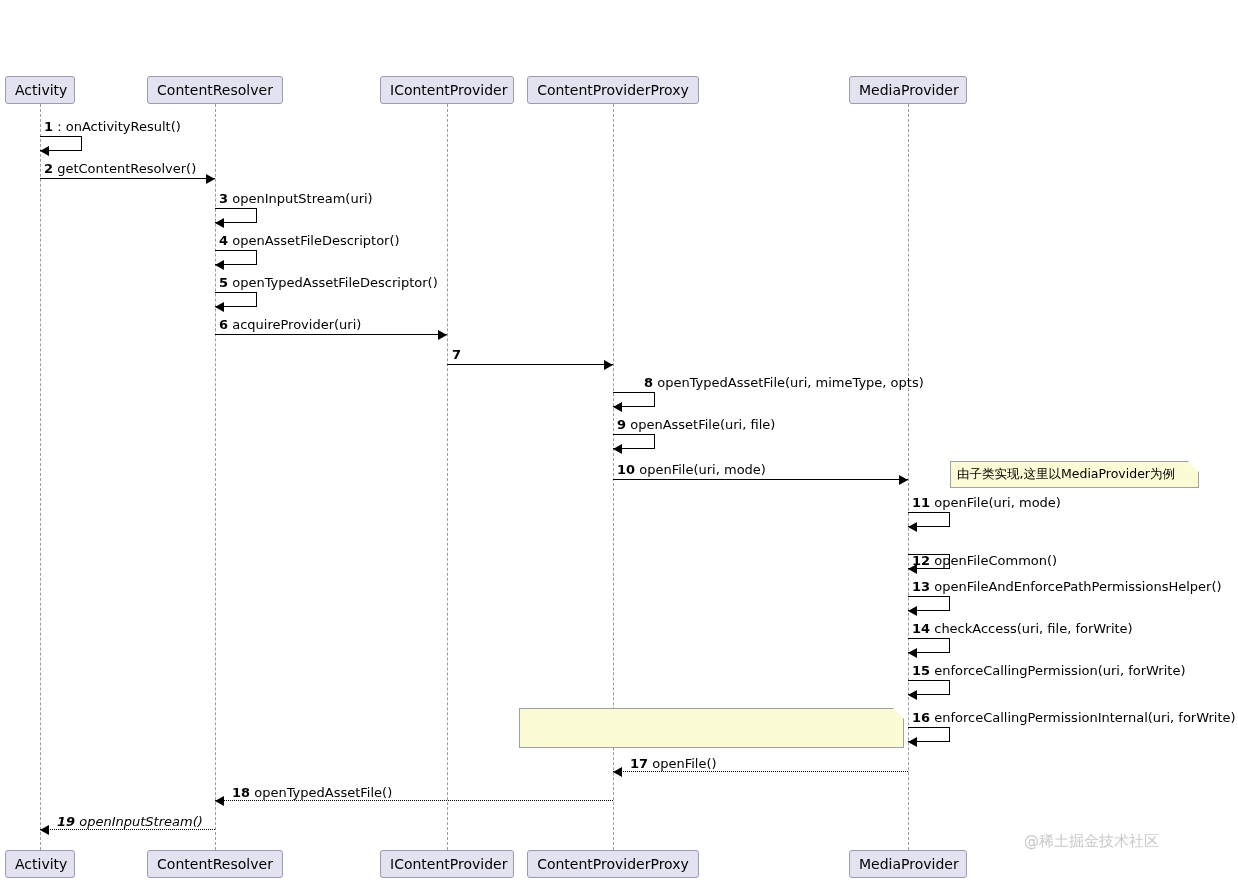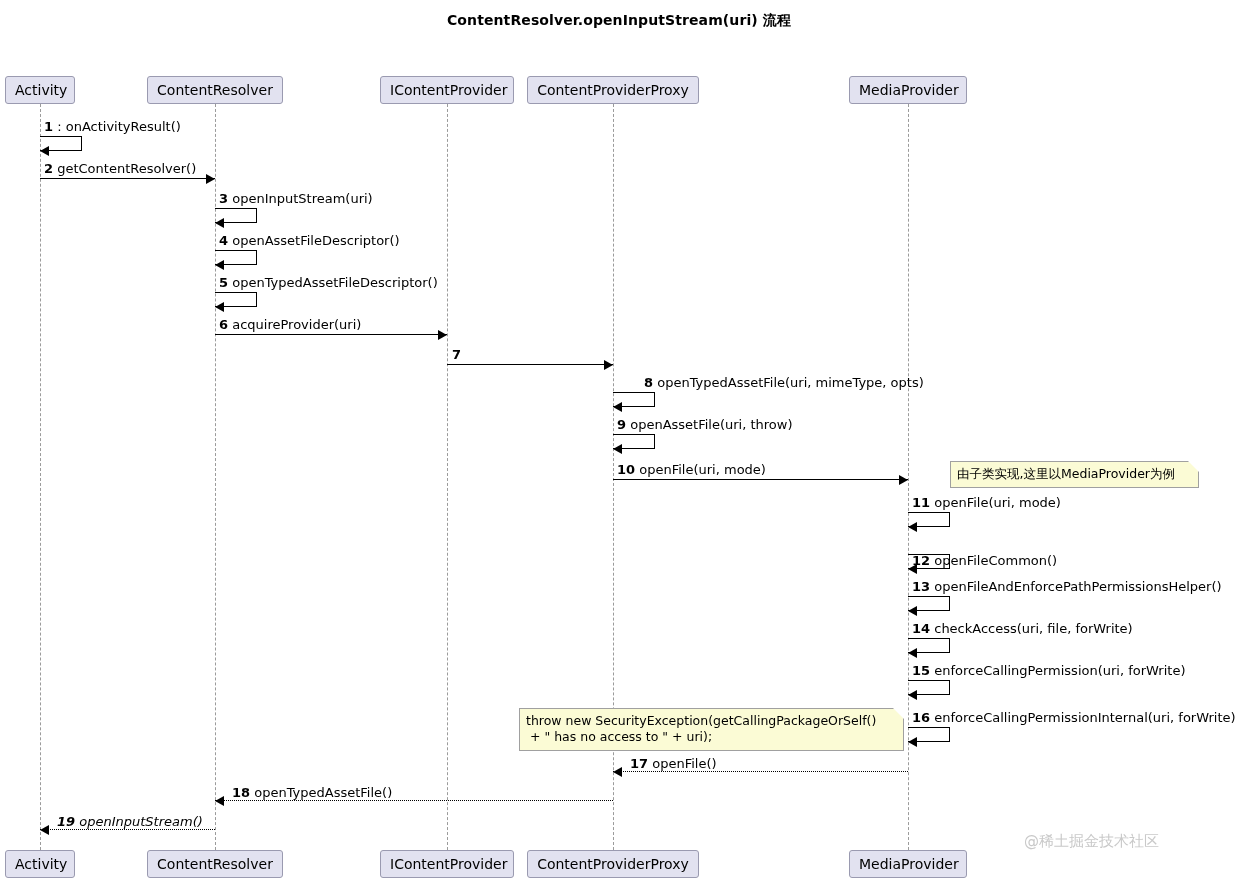--- a/index.html
+++ b/index.html
@@ -137,21 +137,20 @@
     color: #c9c9c9;
     white-space: nowrap;
     text-align: center;
   }
 </style>
 </head>
 <body>
 
 <div id="canvas">
 
-  <div class="diagram-title">ContentResolver.openInputStream(uri) 流程</div>
 
   <div id="lifelines">
       <div class="lifeline" style="left: 40px; top: 104px; height: 746px;"></div>
       <div class="lifeline" style="left: 215px; top: 104px; height: 746px;"></div>
       <div class="lifeline" style="left: 447px; top: 104px; height: 746px;"></div>
       <div class="lifeline" style="left: 613px; top: 104px; height: 746px;"></div>
       <div class="lifeline" style="left: 908px; top: 104px; height: 746px;"></div>
     </div>
   <div id="participants-top">
       <div class="participant" style="left: 5px; top: 76px; width: 70px;"><span>Activity</span></div>
@@ -178,21 +177,21 @@
       <div class="head left" style="left: 215px; top: 302px;"></div>
       <div class="msg-label" style="left: 219px; top: 317px;"><span class="num">6</span> <span>acquireProvider(uri)</span></div>
       <div class="arrow" style="left: 215px; top: 334px; width: 232px;"></div>
       <div class="head right" style="top: 330px; left: 438px;"></div>
       <div class="msg-label" style="left: 452px; top: 347px;"><span class="num">7</span></div>
       <div class="arrow" style="left: 447px; top: 364px; width: 166px;"></div>
       <div class="head right" style="top: 360px; left: 604px;"></div>
       <div class="msg-label" style="left: 644px; top: 375px;"><span class="num">8</span> <span>openTypedAssetFile(uri, mimeType, opts)</span></div>
       <div class="selfcall" style="left: 613px; top: 392px;"></div>
       <div class="head left" style="left: 613px; top: 402px;"></div>
-      <div class="msg-label" style="left: 617px; top: 417px;"><span class="num">9</span> <span>openAssetFile(uri, throw)</span></div>
+      <div class="msg-label" style="left: 617px; top: 417px;"><span class="num">9</span> <span>openAssetFile(uri, file)</span></div>
       <div class="selfcall" style="left: 613px; top: 434px;"></div>
       <div class="head left" style="left: 613px; top: 444px;"></div>
       <div class="msg-label" style="left: 617px; top: 462px;"><span class="num">10</span> <span>openFile(uri, mode)</span></div>
       <div class="arrow" style="left: 613px; top: 479px; width: 295px;"></div>
       <div class="head right" style="top: 475px; left: 899px;"></div>
       <div class="msg-label" style="left: 912px; top: 495px;"><span class="num">11</span> <span>openFile(uri, mode)</span></div>
       <div class="selfcall" style="left: 908px; top: 512px;"></div>
       <div class="head left" style="left: 908px; top: 522px;"></div>
       <div class="msg-label" style="left: 912px; top: 553px;"><span class="num">12</span> <span>openFileCommon()</span></div>
       <div class="selfcall" style="left: 908px; top: 554px;"></div>
@@ -214,22 +213,21 @@
       <div class="head left" style="top: 767px; left: 613px;"></div>
       <div class="msg-label" style="left: 232px; top: 785px;"><span class="num">18</span> <span>openTypedAssetFile()</span></div>
       <div class="arrow dotted" style="left: 215px; top: 800px; width: 398px;"></div>
       <div class="head left" style="top: 796px; left: 215px;"></div>
       <div class="msg-label" style="left: 57px; top: 814px; font-style: italic;"><span class="num">19</span> <span>openInputStream()</span></div>
       <div class="arrow dotted" style="left: 40px; top: 829px; width: 175px;"></div>
       <div class="head left" style="top: 825px; left: 40px;"></div>
     </div>
   <div id="notes">
       <div class="note" style="left: 950px; top: 461px; width: 249px; min-height: 24px;"><span>由子类实现,这里以MediaProvider为例</span><span class="fold-line"></span><span class="fold"></span></div>
-      <div class="note" style="left: 519px; top: 708px; width: 385px; min-height: 40px;"><span>throw new SecurityException(getCallingPackageOrSelf()
- + " has no access to " + uri);</span><span class="fold-line"></span><span class="fold"></span></div>
+      <div class="note" style="left: 519px; top: 708px; width: 385px; min-height: 40px;"><span class="fold-line"></span><span class="fold"></span></div>
     </div>
   <div id="participants-bottom">
       <div class="participant" style="left: 5px; top: 850px; width: 70px;"><span>Activity</span></div>
       <div class="participant" style="left: 147px; top: 850px; width: 136px;"><span>ContentResolver</span></div>
       <div class="participant" style="left: 380px; top: 850px; width: 134px;"><span>IContentProvider</span></div>
       <div class="participant" style="left: 527px; top: 850px; width: 172px;"><span>ContentProviderProxy</span></div>
       <div class="participant" style="left: 849px; top: 850px; width: 118px;"><span>MediaProvider</span></div>
     </div>
 
   <div class="watermark" style="left:1024px; top:832px;">@稀土掘金技术社区</div>

